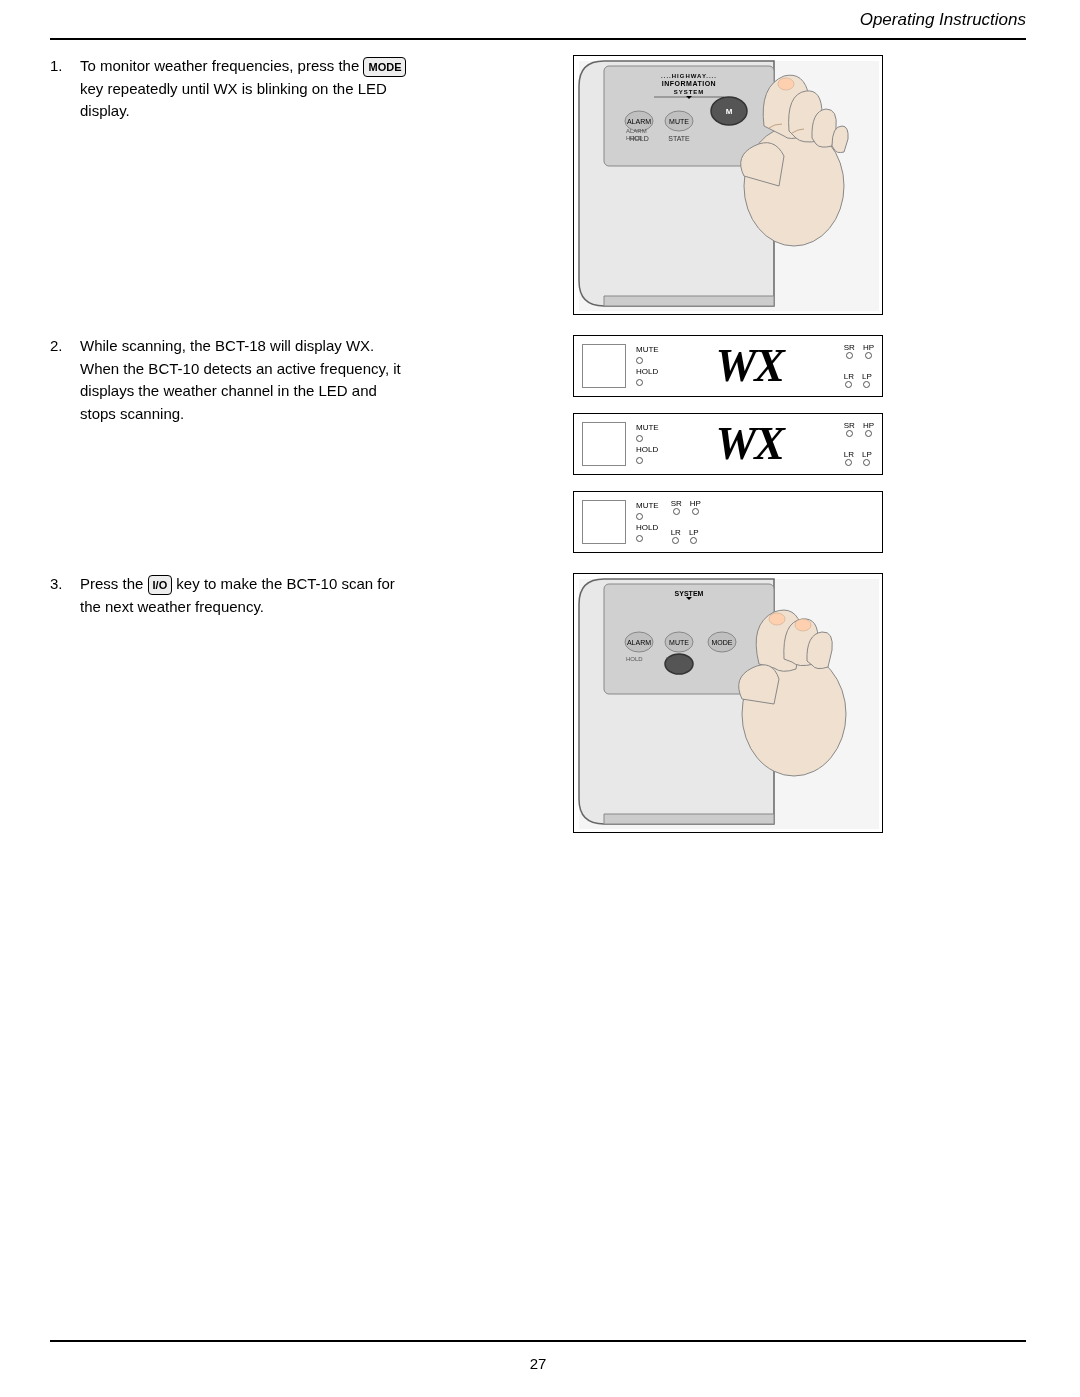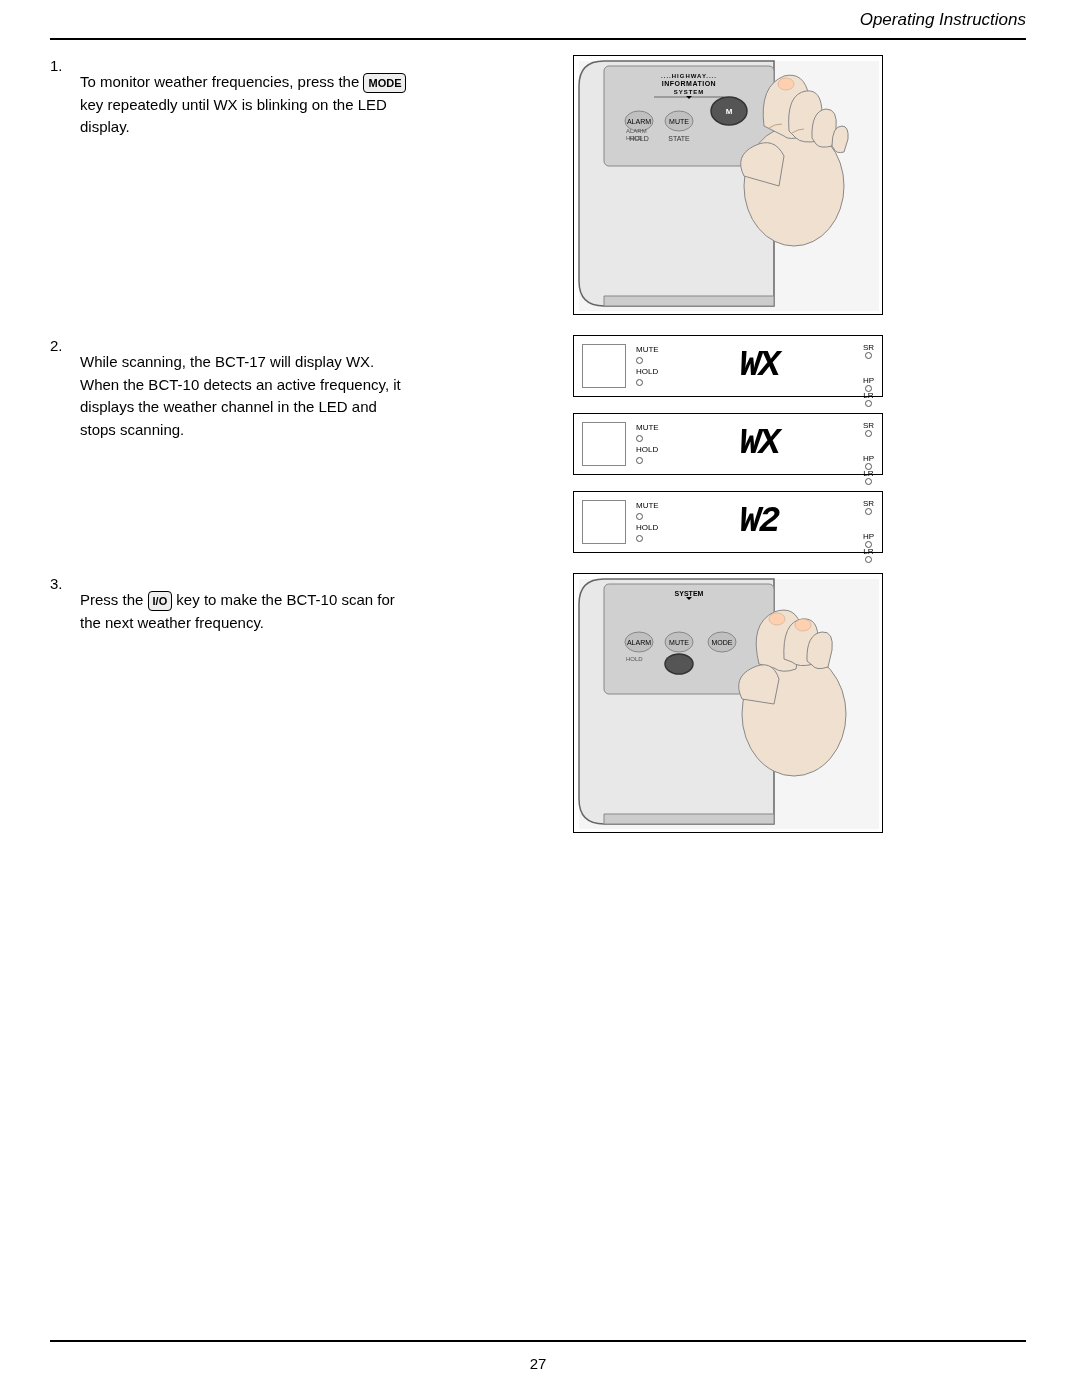--- a/index.html
+++ b/index.html
@@ -108,21 +108,20 @@
 
     .list-number {
       font-size: 15px;
       margin-right: 8px;
       min-width: 22px;
       flex-shrink: 0;
     }
 
     .list-text {
       flex: 1;
-      margin-top: 16px;
     }
 
     
     .key-icon {
       display: inline-block;
       border: 1px solid #000;
       border-radius: 4px;
       padding: 1px 4px;
       font-size: 11px;
       font-weight: bold;
@@ -188,42 +187,41 @@
       border-radius: 50%;
       background: #fff;
     }
 
     .led-label {
       font-size: 8px;
       line-height: 1;
     }
 
     .led-big-text {
-      font-size: 36px;
+      font-size: 46px;
       font-weight: bold;
       font-style: italic;
-      font-family: Liberation Mono, monospace;
+      font-family: Liberation Serif, serif;
       letter-spacing: -2px;
       flex: 1;
       text-align: center;
       line-height: 1;
     }
 
     .led-indicators-right {
       display: flex;
       flex-direction: column;
       justify-content: space-between;
       height: 44px;
       margin-left: 8px;
     }
 
     .led-right-pair {
       display: flex;
-      flex-direction: column;
-      gap: 18px;
+      gap: 8px;
     }
 
     .led-right-item {
       display: flex;
       flex-direction: column;
       align-items: center;
       font-size: 8px;
     }
 
     
@@ -348,21 +346,21 @@
           </svg>
         </div>
       </div>
     </div>
 
     <div class="item2-col">
       <div class="item2-text">
         <div class="list-item">
           <span class="list-number">2.</span>
           <div class="list-text">
-            While scanning, the BCT-17 will display WX. When the BCT-10 detects an active frequency, it displays the weather channel in the LED and stops scanning.
+            While scanning, the BCT-18 will display WX. When the BCT-10 detects an active frequency, it displays the weather channel in the LED and stops scanning.
           </div>
         </div>
       </div>
       <div class="item2-images">
 
         <div class="led-box">
           <div class="led-left-square"></div>
           <div class="led-indicators-left">
             <div class="led-indicator-row">
               <span class="led-label">MUTE</span>
@@ -452,21 +450,20 @@
             <div class="led-indicator-row">
               <span class="led-dot"></span>
             </div>
             <div class="led-indicator-row">
               <span class="led-label">HOLD</span>
             </div>
             <div class="led-indicator-row">
               <span class="led-dot"></span>
             </div>
           </div>
-          <div class="led-big-text">W2</div>
           <div class="led-indicators-right">
             <div class="led-right-pair">
               <div class="led-right-item">
                 <span class="led-label">SR</span>
                 <span class="led-dot"></span>
               </div>
               <div class="led-right-item">
                 <span class="led-label">HP</span>
                 <span class="led-dot"></span>
               </div>

